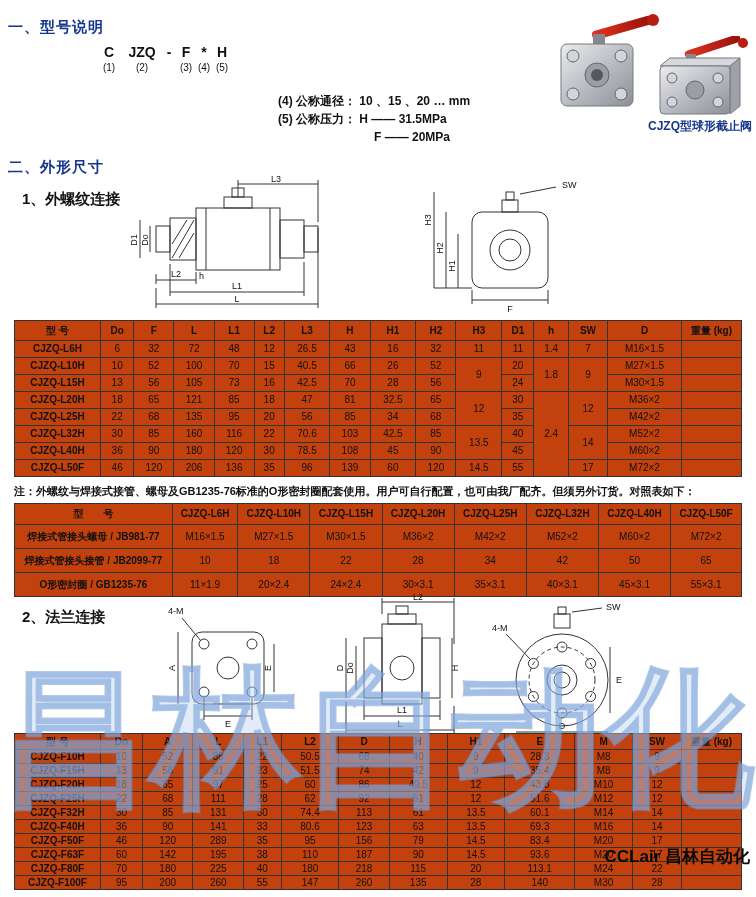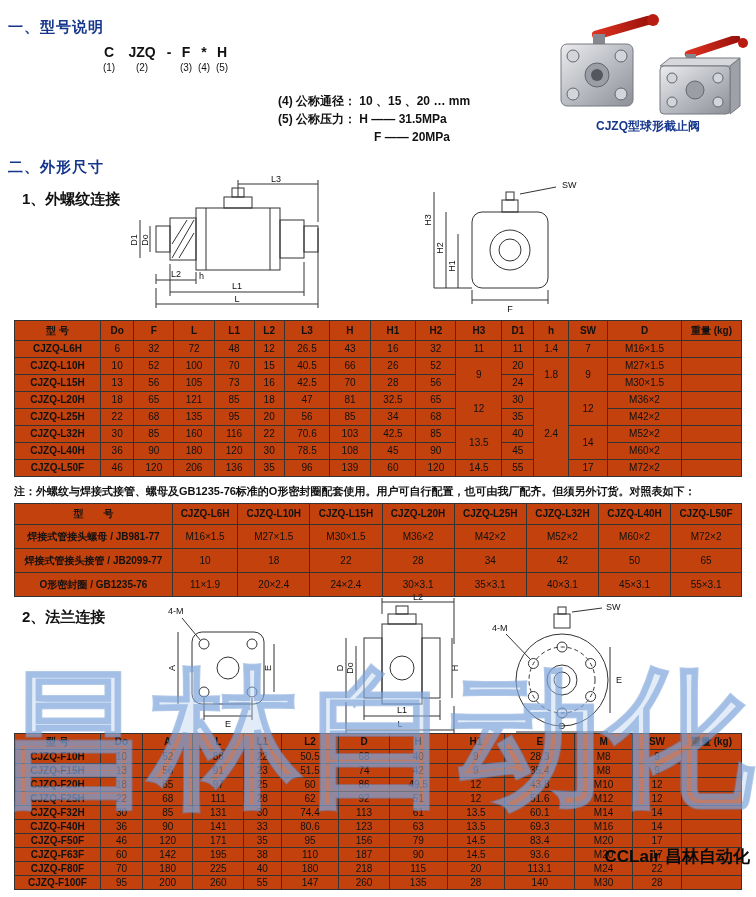--- a/index.html
+++ b/index.html
@@ -17,21 +17,21 @@
   .idx-row{display:flex;font-size:10px;font-weight:400;margin-top:2px}
   .idx-row span{display:inline-block;text-align:center}
   .w26{width:26px}.w40{width:40px}.w14{width:14px}.w20{width:20px}.w16{width:16px}
 
   .items{position:absolute;font-size:12px;font-weight:700;line-height:18px;white-space:nowrap}
   .items-left{left:40px;top:92px}
   .items-right{left:278px;top:92px}
   .items-left div:nth-child(4){padding-left:104px}
   .items-right div:nth-child(3){padding-left:96px}
 
-  .caption{position:absolute;left:596px;top:118px;width:156px;text-align:left;
+  .caption{position:absolute;left:596px;top:118px;width:156px;text-align:right;
            font-size:12px;font-weight:700;color:#16368c;white-space:nowrap}
 
   .note{position:absolute;left:14px;top:484px;width:736px;font-size:11px;font-weight:700;line-height:1.3}
 
   
   table{border-collapse:collapse;background:#c2410c;position:absolute;table-layout:auto}
   .dim-table th,.dim-table td{border:1px solid #333;text-align:center;vertical-align:middle;
       padding:0 1px;line-height:1.15;font-size:10px}
   .dim-table th{font-weight:700}
   .dim-table td:first-child{font-weight:700}
@@ -604,21 +604,21 @@
           <td>13.5</td>
           <td>69.3</td>
           <td>M16</td>
           <td>14</td>
           <td></td>
         </tr>
         <tr>
           <td>CJZQ-F50F</td>
           <td>46</td>
           <td>120</td>
-          <td>171</td>
+          <td>289</td>
           <td>35</td>
           <td>95</td>
           <td>156</td>
           <td>79</td>
           <td>14.5</td>
           <td>83.4</td>
           <td>M20</td>
           <td>17</td>
           <td></td>
         </tr>

